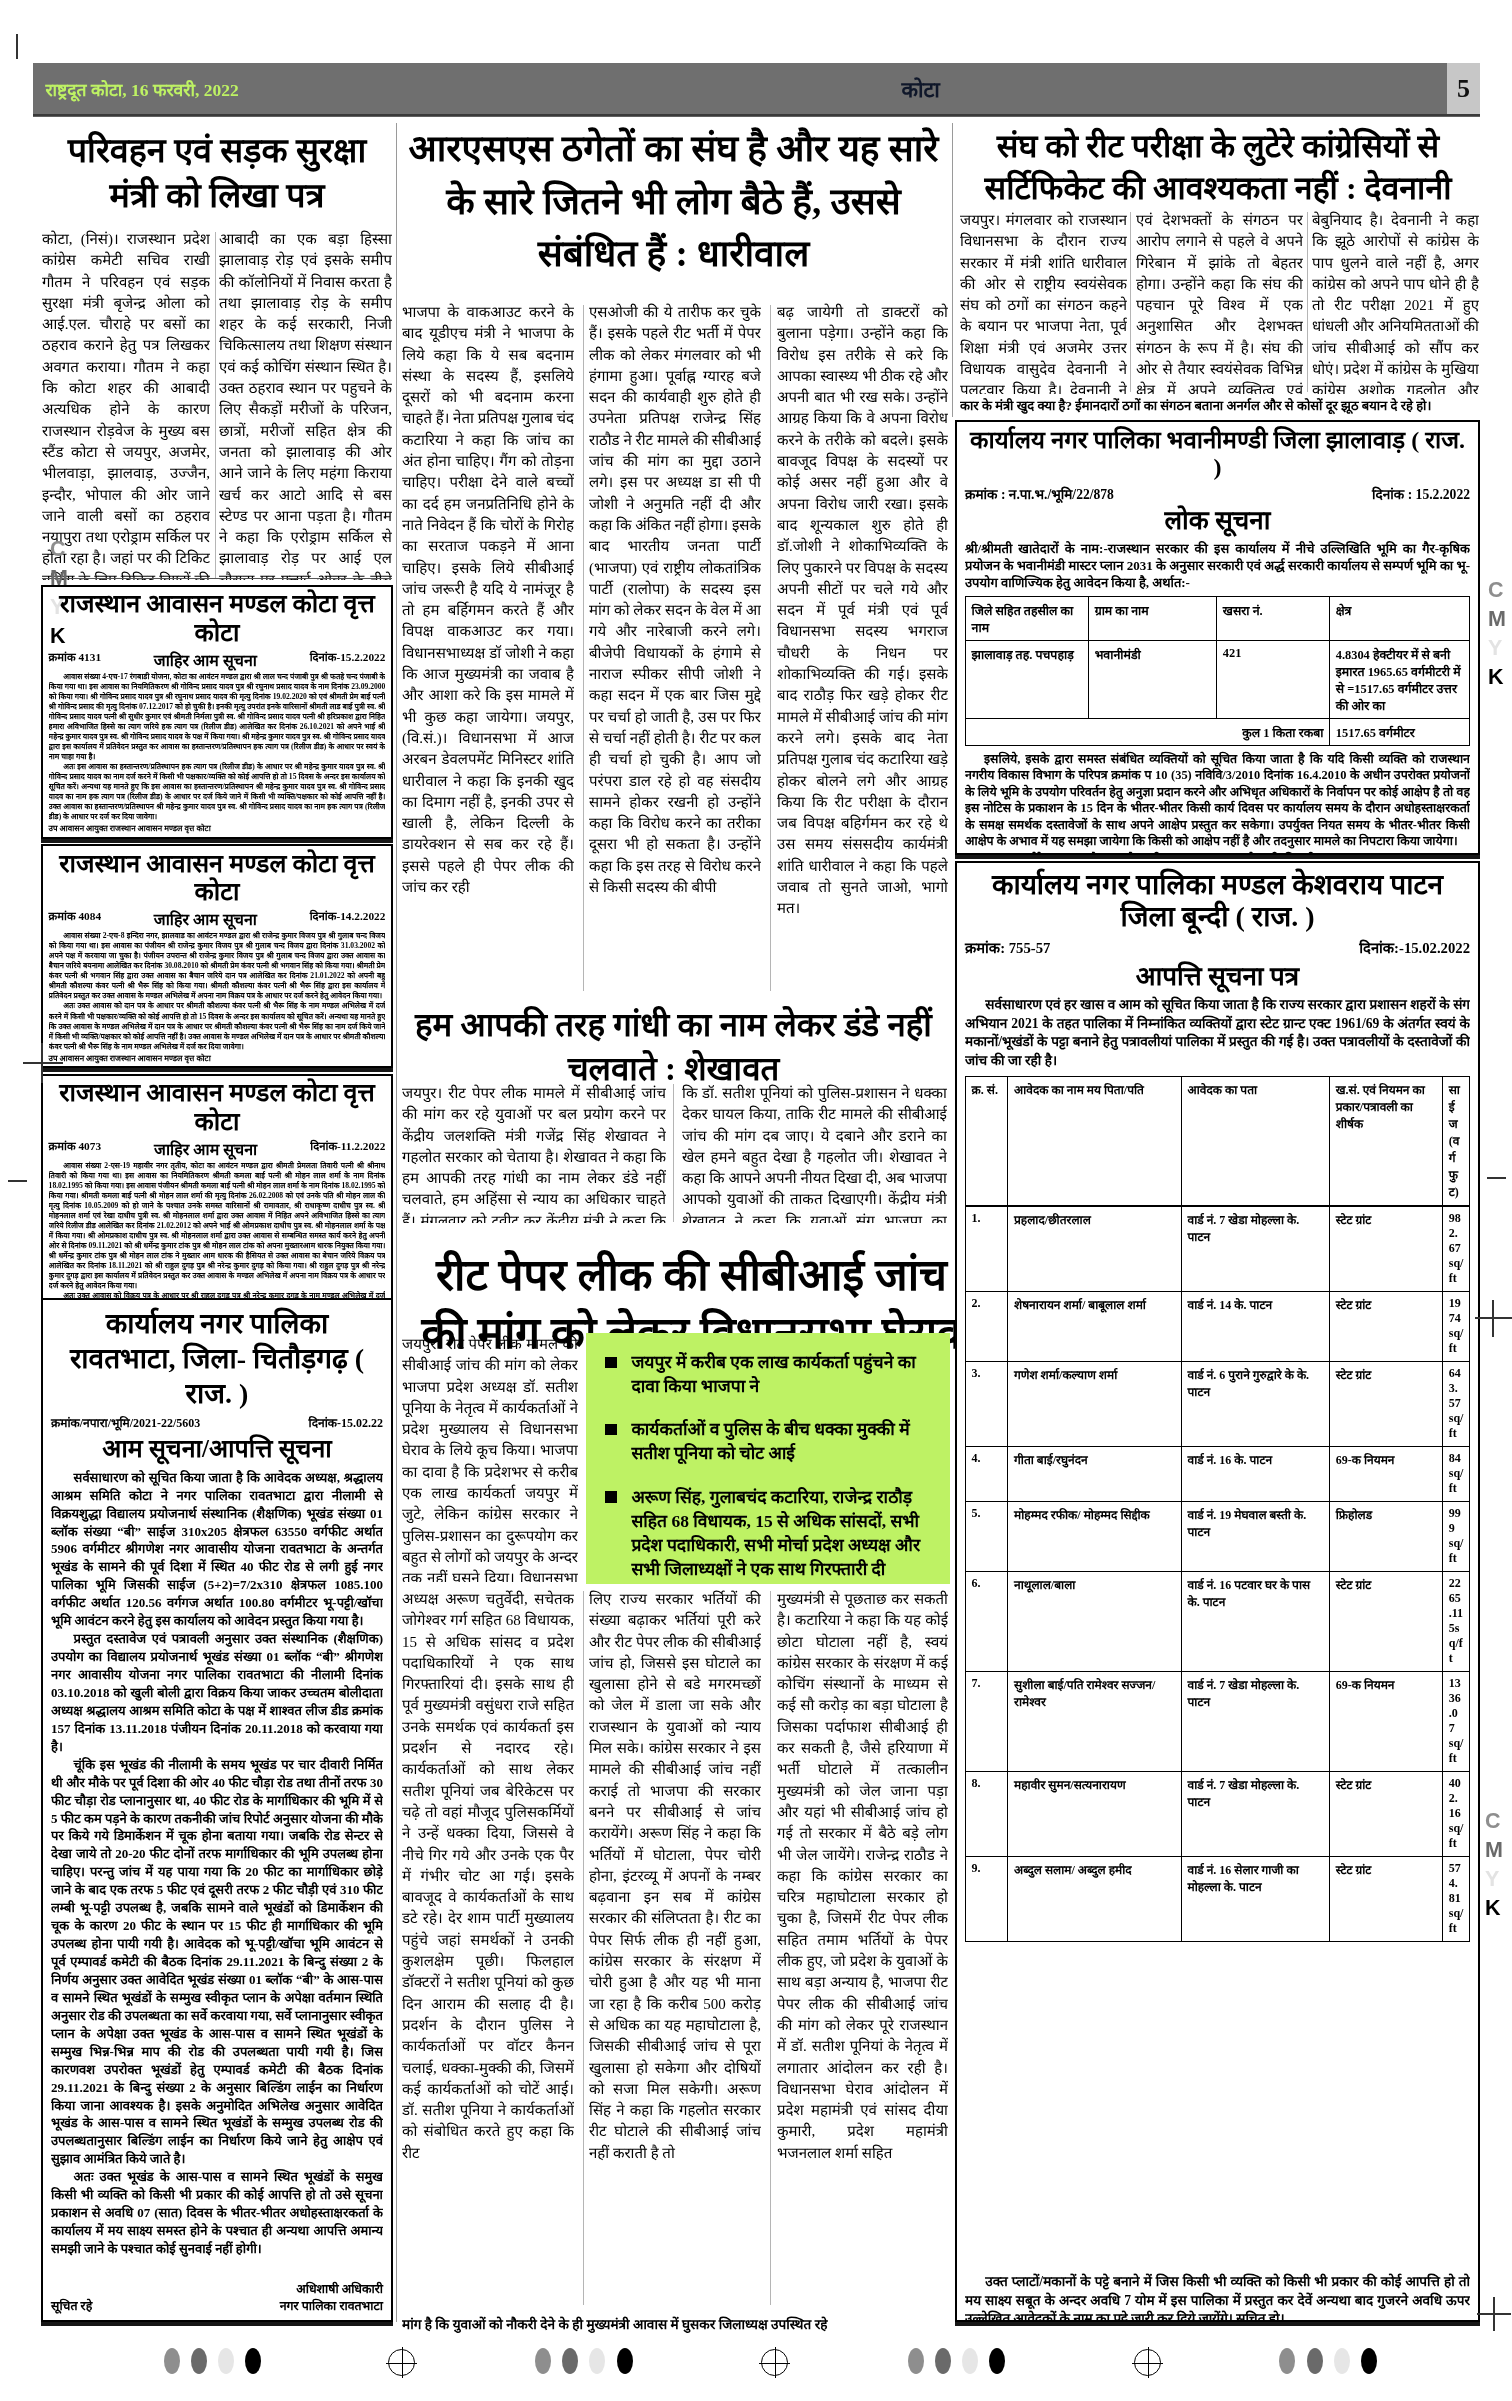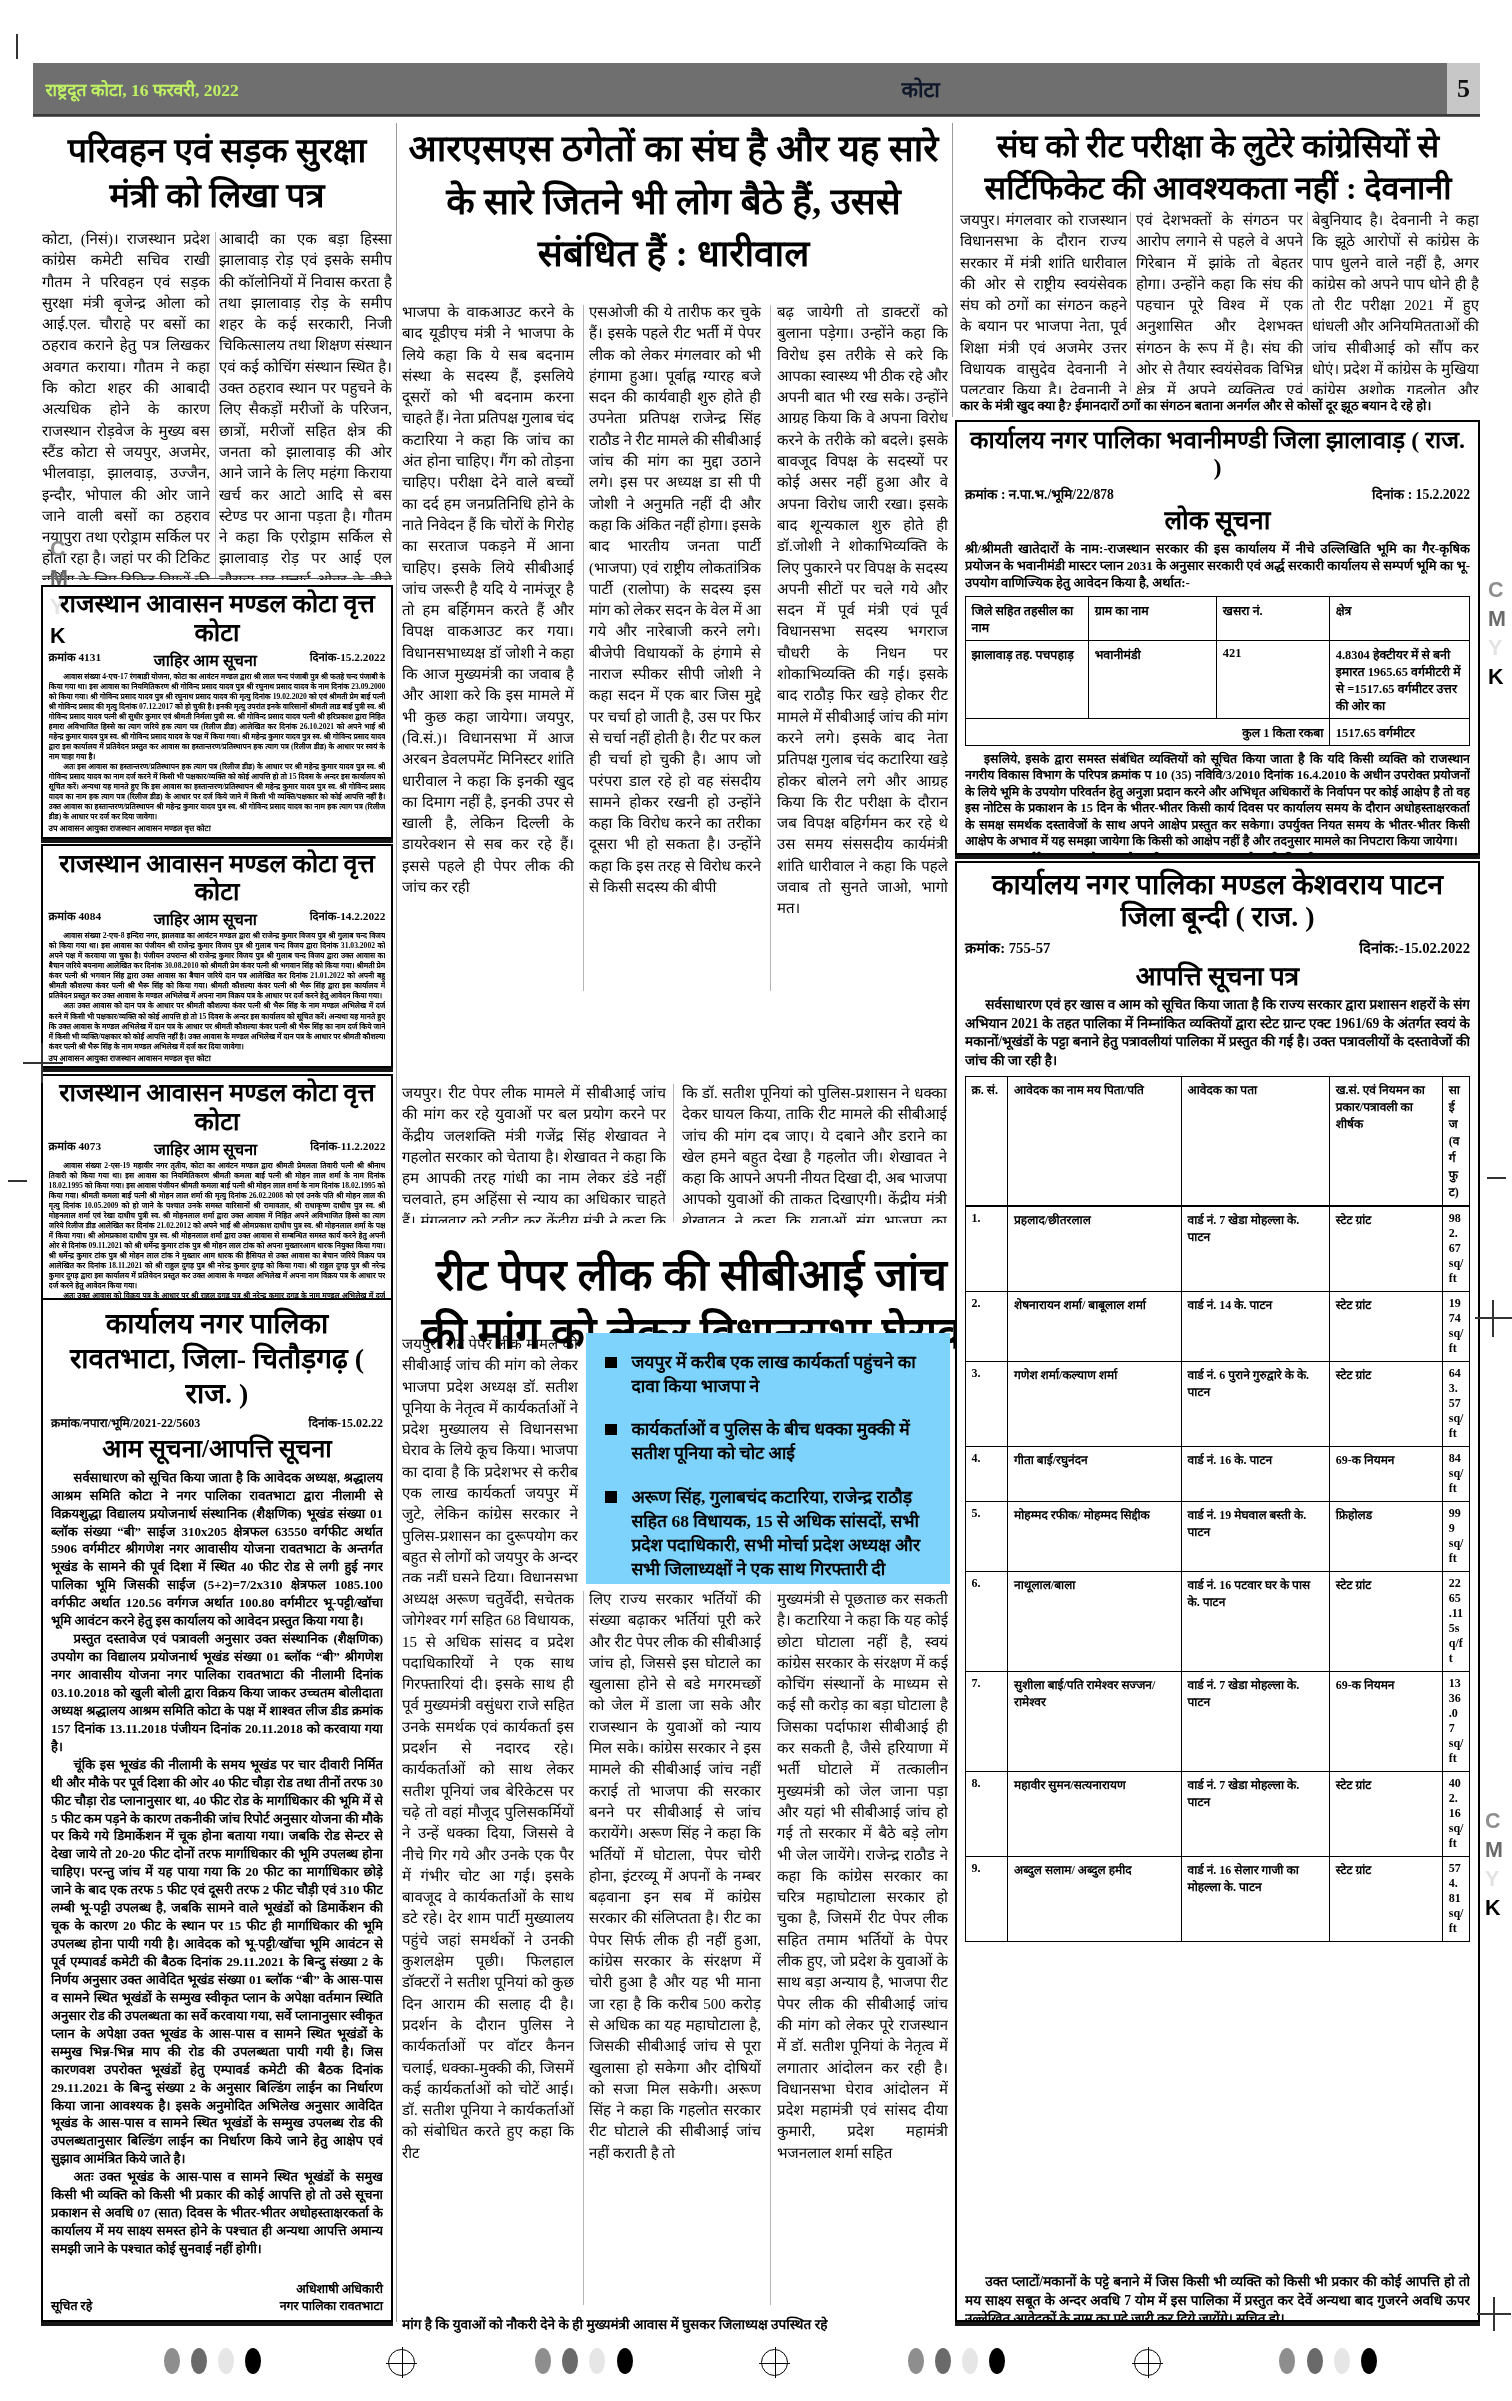--- a/index.html
+++ b/index.html
@@ -21,21 +21,21 @@
   .vrule{width:1.1px;background:#9a9a9a;}
   .colrule{width:0.6px;background:#b5b5b5;}
   .hrule{height:1.1px;background:#555;}
   
   .nbox{border:2.8px solid #000;background:#fff;box-shadow:0 4px 0 #161616;overflow:hidden;}
   .nbox .ntitle{font-weight:bold;text-align:center;line-height:1.15;}
   .nmeta{display:flex;justify-content:space-between;font-weight:bold;}
   .nbody{text-align:justify;font-weight:600;overflow:hidden;word-break:break-word;}
   .nsign{font-weight:bold;}
   
-  #bulletbox{background:#7dd3fc;padding:17px 16px;overflow:hidden;}
+  #bulletbox{background:#bef264;padding:17px 16px;overflow:hidden;}
   .bullet{display:flex;margin-bottom:19px;}
   .bullet .sq{width:11.3px;height:11.3px;background:#000;margin:6.8px 14.7px 0 3.4px;flex:none;}
   .bullet .bt{font-size:17.5px;font-weight:bold;line-height:1.38;}
   
   .tbl{border-collapse:collapse;table-layout:fixed;}
   .tbl td,.tbl th{border:1.7px solid #000;vertical-align:top;text-align:left;
                   font-weight:600;padding:4.5px 5.6px;word-break:break-word;}
   
   .cmyk{display:flex;flex-direction:column;font-family:"Liberation Sans",sans-serif;
         font-weight:bold;font-size:21.5px;line-height:1.35;}
@@ -119,20 +119,21 @@
     <div style="position:absolute;right:8px;bottom:5.6px;font-weight:bold;font-size:12.4px;text-align:right;">नगर पालिका रावतभाटा</div>
   </div>
 
   <div class="abs headline" style="left:398px;top:123px;width:551px;height:164px;font-size:37px;line-height:1.42;">आरएसएस ठगेतों का संघ है और यह सारे के सारे जितने भी लोग बैठे हैं, उससे संबंधित हैं : धारीवाल</div>
   <div class="abs bodycol" style="left:402px;top:302px;width:172px;height:692px;">भाजपा के वाकआउट करने के बाद यूडीएच मंत्री ने भाजपा के लिये कहा कि ये सब बदनाम संस्था के सदस्य हैं, इसलिये दूसरों को भी बदनाम करना चाहते हैं। नेता प्रतिपक्ष गुलाब चंद कटारिया ने कहा कि जांच का अंत होना चाहिए। गैंग को तोड़ना चाहिए। परीक्षा देने वाले बच्चों का दर्द हम जनप्रतिनिधि होने के नाते निवेदन हैं कि चोरों के गिरोह का सरताज पकड़ने में आना चाहिए। इसके लिये सीबीआई जांच जरूरी है यदि ये नामंजूर है तो हम बर्हिगमन करते हैं और विपक्ष वाकआउट कर गया। विधानसभाध्यक्ष डॉ जोशी ने कहा कि आज मुख्यमंत्री का जवाब है और आशा करे कि इस मामले में भी कुछ कहा जायेगा। जयपुर, (वि.सं.)। विधानसभा में आज अरबन डेवलपमेंट मिनिस्टर शांति धारीवाल ने कहा कि इनकी खुद का दिमाग नहीं है, इनकी उपर से खाली है, लेकिन दिल्ली के डायरेक्शन से सब कर रहे हैं। इससे पहले ही पेपर लीक की जांच कर रही</div>
   <div class="abs colrule" style="left:583px;top:305px;height:686px;"></div>
   <div class="abs bodycol" style="left:589px;top:302px;width:172px;height:692px;">एसओजी की ये तारीफ कर चुके हैं। इसके पहले रीट भर्ती में पेपर लीक को लेकर मंगलवार को भी हंगामा हुआ। पूर्वाह्न ग्यारह बजे सदन की कार्यवाही शुरु होते ही उपनेता प्रतिपक्ष राजेन्द्र सिंह राठौड ने रीट मामले की सीबीआई जांच की मांग का मुद्दा उठाने लगे। इस पर अध्यक्ष डा सी पी जोशी ने अनुमति नहीं दी और कहा कि अंकित नहीं होगा। इसके बाद भारतीय जनता पार्टी (भाजपा) एवं राष्ट्रीय लोकतांत्रिक पार्टी (रालोपा) के सदस्य इस मांग को लेकर सदन के वेल में आ गये और नारेबाजी करने लगे। बीजेपी विधायकों के हंगामे से नाराज स्पीकर सीपी जोशी ने कहा सदन में एक बार जिस मुद्दे पर चर्चा हो जाती है, उस पर फिर से चर्चा नहीं होती है। रीट पर कल ही चर्चा हो चुकी है। आप जो परंपरा डाल रहे हो वह संसदीय सामने होकर रखनी हो उन्होंने कहा कि विरोध करने का तरीका दूसरा भी हो सकता है। उन्होंने कहा कि इस तरह से विरोध करने से किसी सदस्य की बीपी</div>
   <div class="abs colrule" style="left:770px;top:305px;height:686px;"></div>
   <div class="abs bodycol" style="left:777px;top:302px;width:171px;height:692px;">बढ़ जायेगी तो डाक्टरों को बुलाना पड़ेगा। उन्होंने कहा कि विरोध इस तरीके से करे कि आपका स्वास्थ्य भी ठीक रहे और अपनी बात भी रख सके। उन्होंने आग्रह किया कि वे अपना विरोध करने के तरीके को बदले। इसके बावजूद विपक्ष के सदस्यों पर कोई असर नहीं हुआ और वे अपना विरोध जारी रखा। इसके बाद शून्यकाल शुरु होते ही डॉ.जोशी ने शोकाभिव्यक्ति के लिए पुकारने पर विपक्ष के सदस्य अपनी सीटों पर चले गये और सदन में पूर्व मंत्री एवं पूर्व विधानसभा सदस्य भगराज चौधरी के निधन पर शोकाभिव्यक्ति की गई। इसके बाद राठौड़ फिर खड़े होकर रीट मामले में सीबीआई जांच की मांग करने लगे। इसके बाद नेता प्रतिपक्ष गुलाब चंद कटारिया खड़े होकर बोलने लगे और आग्रह किया कि रीट परीक्षा के दौरान जब विपक्ष बहिर्गमन कर रहे थे उस समय संससदीय कार्यमंत्री शांति धारीवाल ने कहा कि पहले जवाब तो सुनते जाओ, भागो मत।</div>
 
+  <div class="abs headline" style="left:398px;top:1004px;width:551px;height:75px;font-size:33px;">हम आपकी तरह गांधी का नाम लेकर डंडे नहीं चलवाते : शेखावत</div>
   <div class="abs bodycol" style="left:402px;top:1083px;width:264px;height:140px;">जयपुर। रीट पेपर लीक मामले में सीबीआई जांच की मांग कर रहे युवाओं पर बल प्रयोग करने पर केंद्रीय जलशक्ति मंत्री गजेंद्र सिंह शेखावत ने गहलोत सरकार को चेताया है। शेखावत ने कहा कि हम आपकी तरह गांधी का नाम लेकर डंडे नहीं चलवाते, हम अहिंसा से न्याय का अधिकार चाहते हैं। मंगलवार को ट्वीट कर केंद्रीय मंत्री ने कहा कि ये पानी की तेज घायल करती बौछारें गहलोत सरकार ने राजस्थान के युवाओं को पीछे धकलने के लिए चलवाई हैं। उन्होंने कहा</div>
   <div class="abs colrule" style="left:673px;top:1084px;height:138px;"></div>
   <div class="abs bodycol" style="left:682px;top:1083px;width:265px;height:140px;">कि डॉ. सतीश पूनियां को पुलिस-प्रशासन ने धक्का देकर घायल किया, ताकि रीट मामले की सीबीआई जांच की मांग दब जाए। ये दबाने और डराने का खेल हमने बहुत देखा है गहलोत जी। शेखावत ने कहा कि आपने अपनी नीयत दिखा दी, अब भाजपा आपको युवाओं की ताकत दिखाएगी। केंद्रीय मंत्री शेखावत ने कहा कि युवाओं संग भाजपा का काफिला नहीं रुकेगा न्याय मिलते तक, इंदिरा गांधी की तरह इमरजेंसी लगवा दोगे क्या?</div>
 
   <div class="abs headline" style="left:398px;top:1247px;width:551px;height:79px;font-size:44px;padding-left:18px;">रीट पेपर लीक की सीबीआई जांच की मांग को लेकर विधानसभा घेराव</div>
   <div class="abs bodycol" style="left:402px;top:1334px;width:176px;height:248px;">जयपुर। रीट पेपर लीक मामले की सीबीआई जांच की मांग को लेकर भाजपा प्रदेश अध्यक्ष डॉ. सतीश पूनिया के नेतृत्व में कार्यकर्ताओं ने प्रदेश मुख्यालय से विधानसभा घेराव के लिये कूच किया। भाजपा का दावा है कि प्रदेशभर से करीब एक लाख कार्यकर्ता जयपुर में जुटे, लेकिन कांग्रेस सरकार ने पुलिस-प्रशासन का दुरूपयोग कर बहुत से लोगों को जयपुर के अन्दर तक नहीं घुसने दिया। विधानसभा घेराव कूच में डॉ. सतीश पूनियां, राष्ट्रीय महामंत्री एवं प्रदेश प्रभारी अरूण सिंह, नेता प्रतिपक्ष गुलाबचंद कटारिया, उपनेता प्रतिपक्ष गजेन्द्र राठौड़, पूर्व प्रदेश</div>
   <div class="abs" id="bulletbox" style="left:586px;top:1333px;width:332px;height:217px;">
     <div>
         <div class="bullet">
         <span class="sq"></span>

